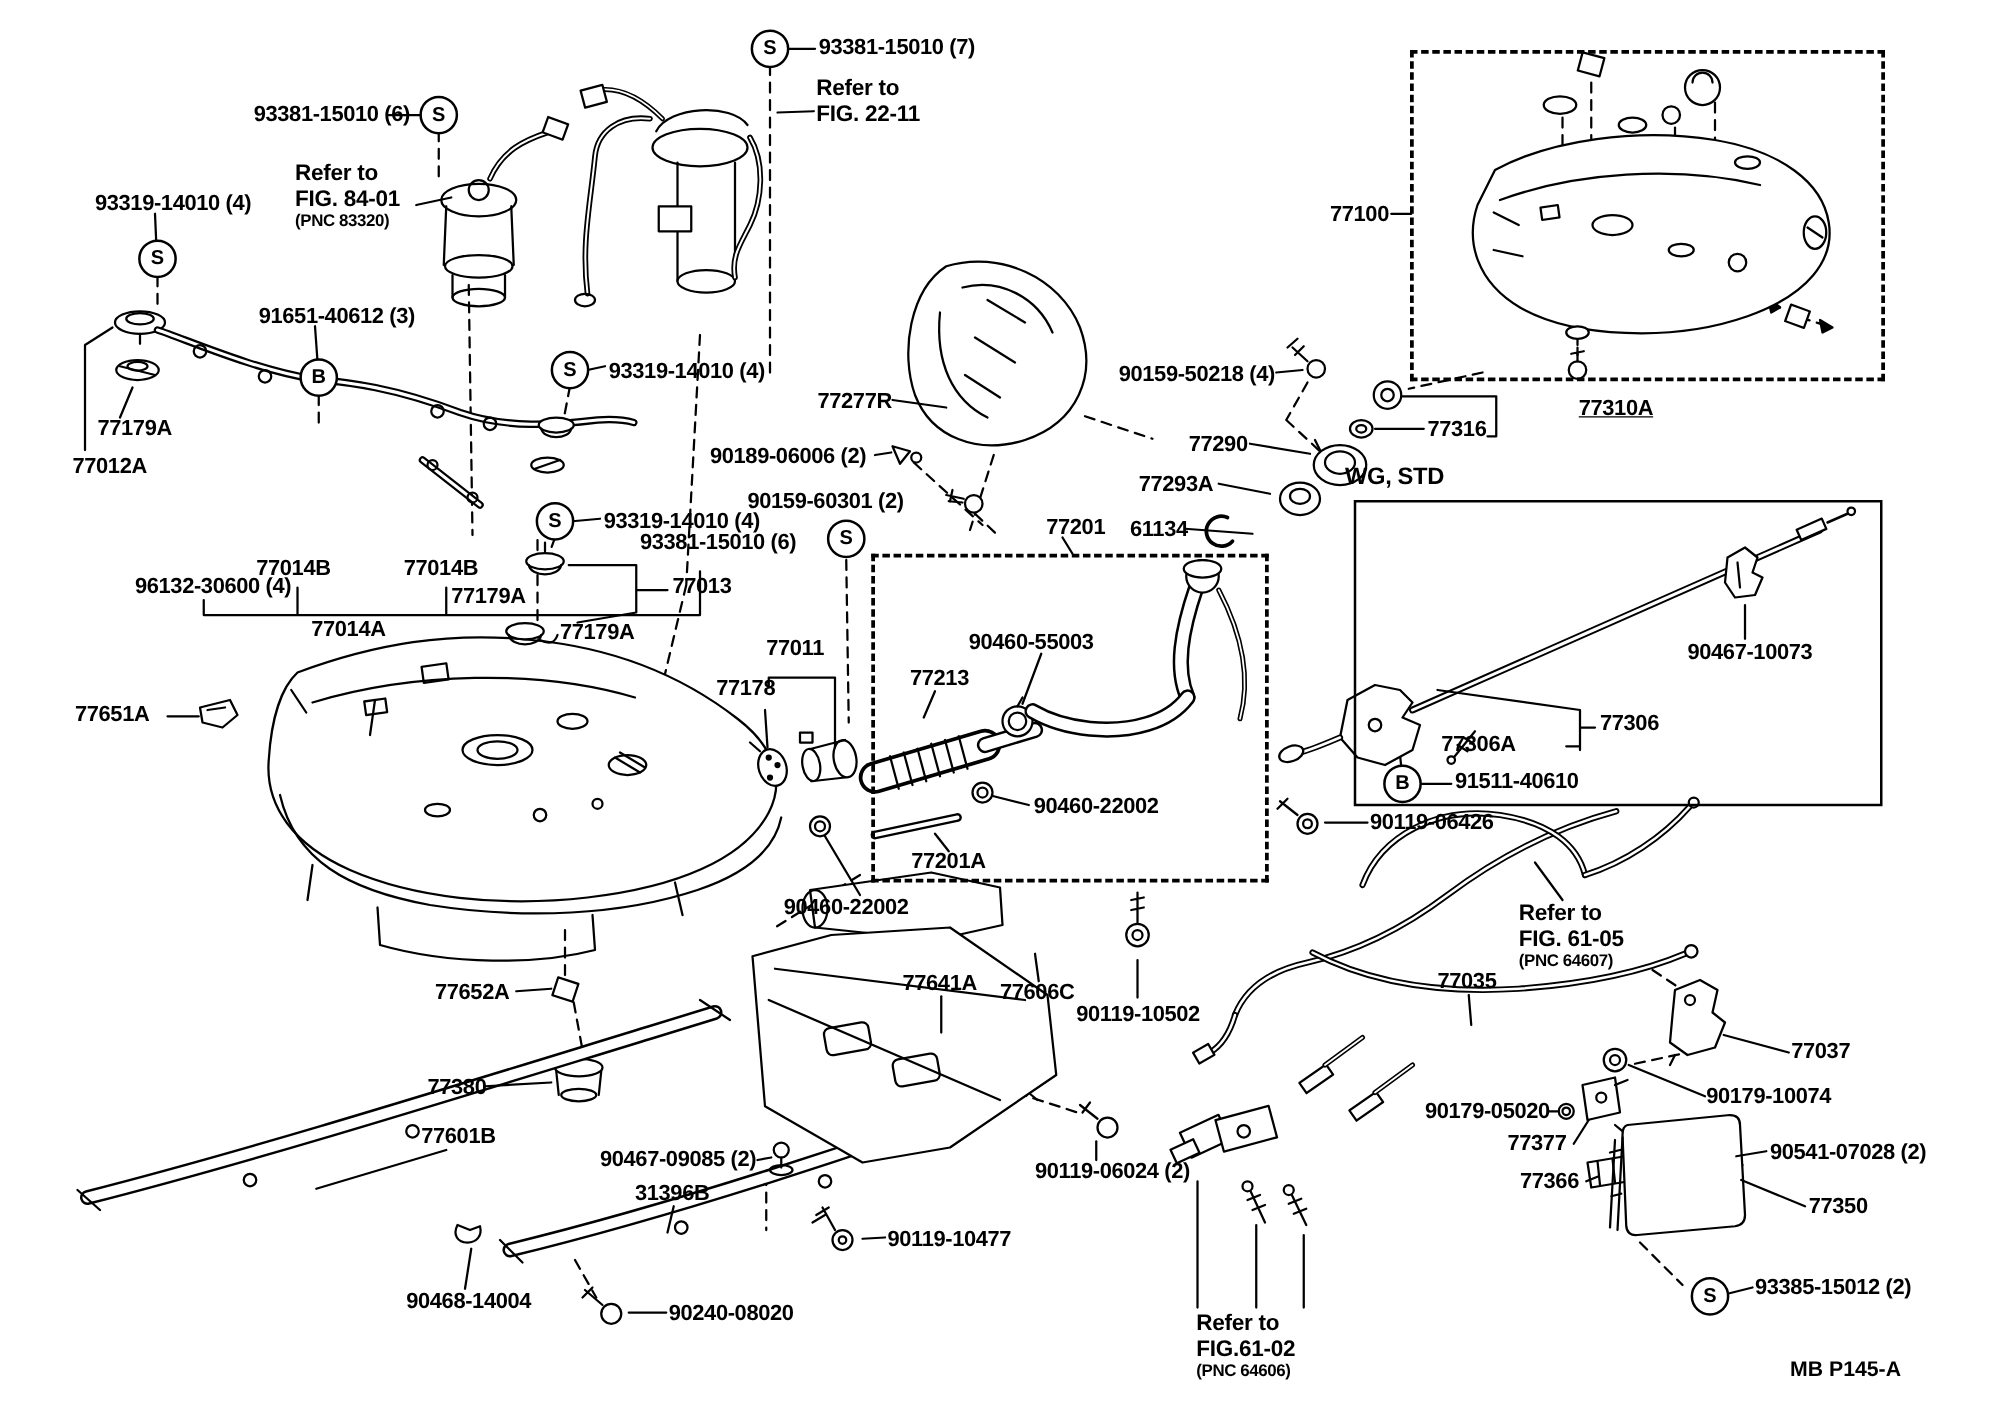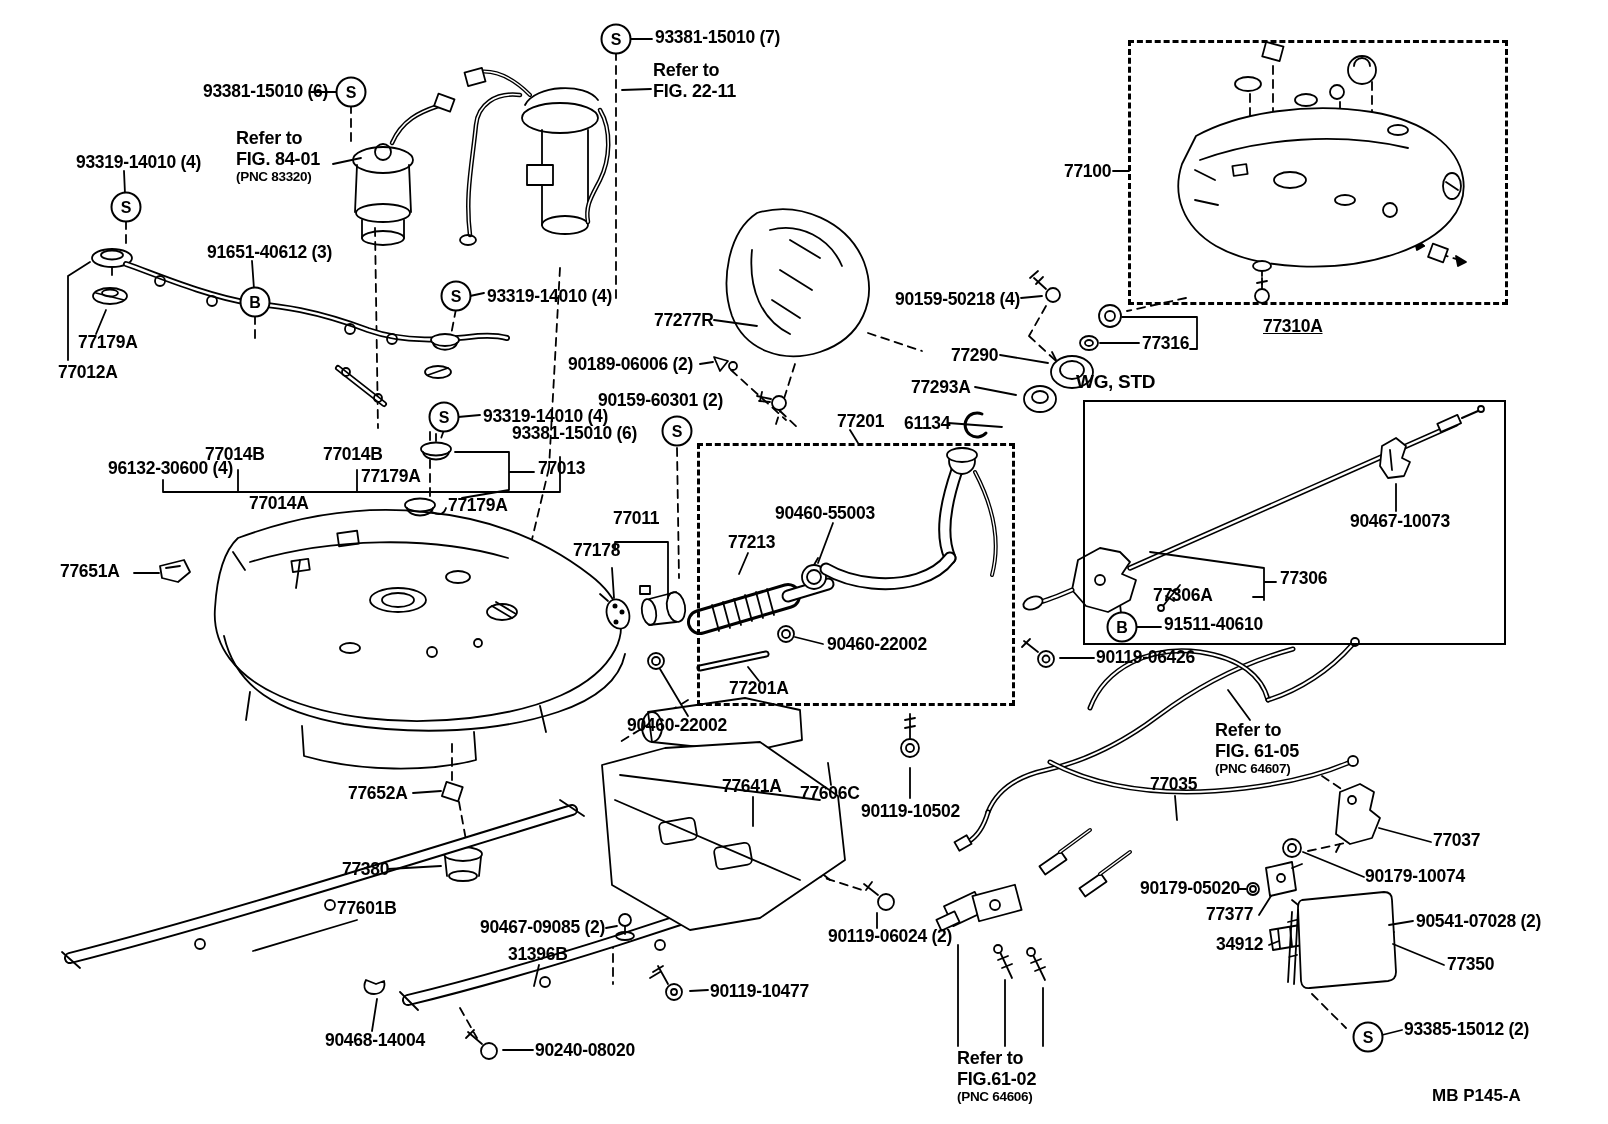--- a/index.html
+++ b/index.html
@@ -430,21 +430,21 @@
       <div class="lbl" style="left: 722px; top: 778px;">77641A</div>
       <div class="lbl" style="left: 800px; top: 785px;">77606C</div>
       <div class="lbl" style="left: 861px; top: 803px;">90119-10502</div>
       <div class="lbl" style="left: 828px; top: 928px;">90119-06024 (2)</div>
       <div class="lbl" style="left: 1150px; top: 776px;">77035</div>
       <div class="lbl" style="left: 1433px; top: 832px;">77037</div>
       <div class="lbl" style="left: 1365px; top: 868px;">90179-10074</div>
       <div class="lbl" style="left: 1140px; top: 880px;">90179-05020</div>
       <div class="lbl" style="left: 1206px; top: 906px;">77377</div>
       <div class="lbl" style="left: 1416px; top: 913px;">90541-07028 (2)</div>
-      <div class="lbl" style="left: 1216px; top: 936px;">34912</div>
+      <div class="lbl" style="left: 1216px; top: 936px;">77366</div>
       <div class="lbl" style="left: 1447px; top: 956px;">77350</div>
       <div class="lbl" style="left: 1404px; top: 1021px;">93385-15012 (2)</div>
       <div class="lbl" style="left: 1350px; top: 513px;">90467-10073</div>
       <div class="lbl" style="left: 1280px; top: 570px;">77306</div>
       <div class="lbl" style="left: 1153px; top: 587px;">77306A</div>
       <div class="lbl" style="left: 1164px; top: 616px;">91511-40610</div>
       <div class="lbl" style="left: 1096px; top: 649px;">90119-06426</div>
       <div class="note" style="left: 236px; top: 128px;">
         <div>Refer to</div>
         <div>FIG. 84-01</div>

